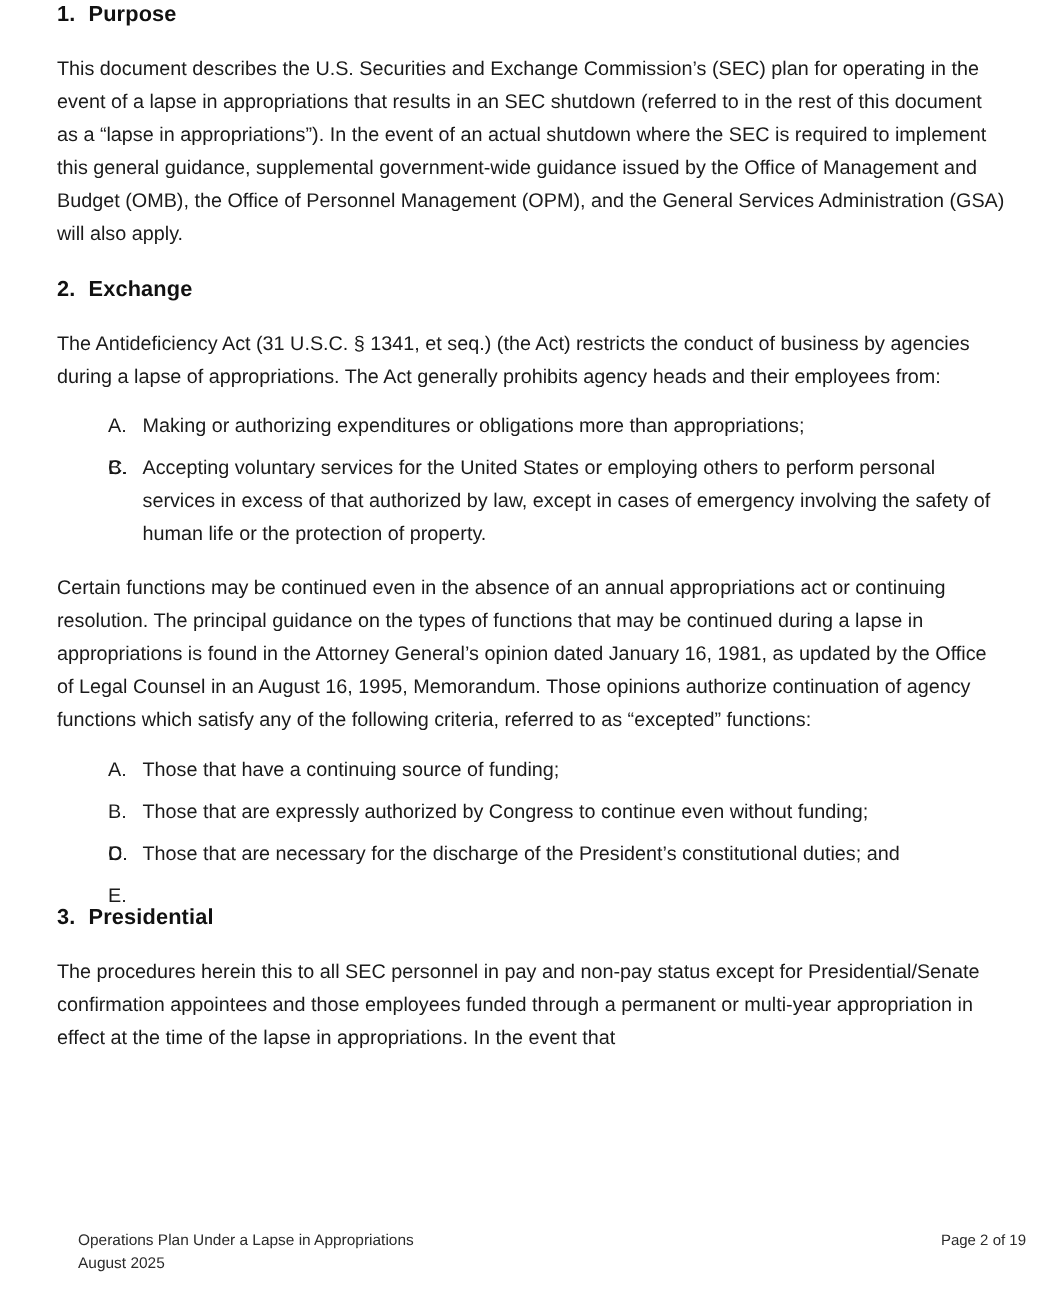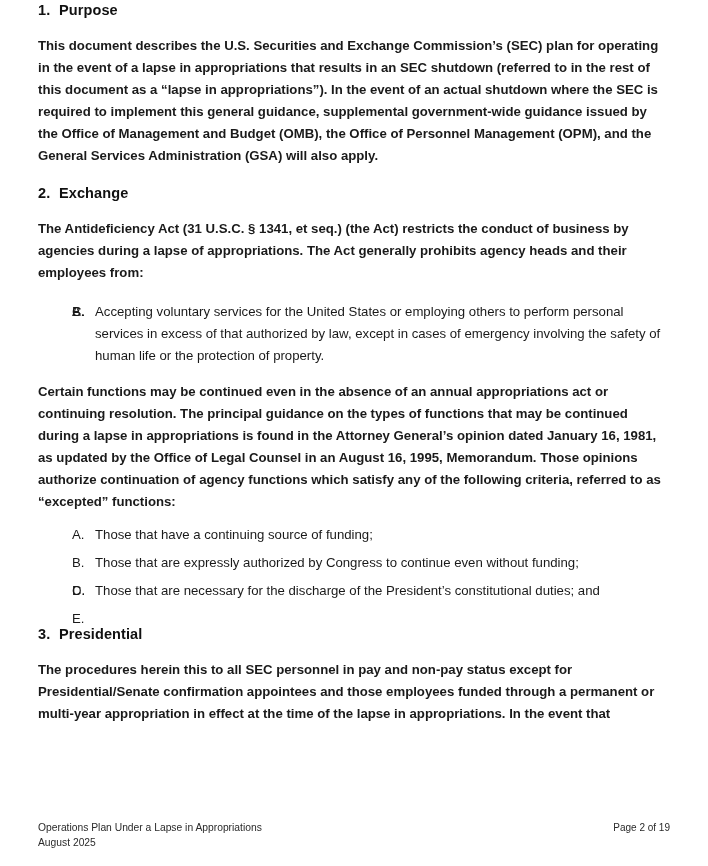--- a/index.html
+++ b/index.html
@@ -46,21 +46,20 @@
     flex: 1 1 auto;
   }
 
   p.body-text {
     font-size: 13.2px;
     line-height: 22px;
     margin: 0;
     padding: 0;
     text-align: left;
     color: #1a1a1a;
-    font-weight: bold;
   }
 
   ol.alpha-list {
     list-style: none;
     margin: 0;
     padding: 0;
   }
   ol.alpha-list > li {
     position: relative;
     font-size: 13.2px;
@@ -80,21 +79,21 @@
   }
 
   
   .gap-after-heading { height: 15px; }
   .gap-before-heading { height: 16px; }
   .gap-para { height: 14px; }
   .gap-list { height: 11px; }
 
   #footer {
     position: absolute;
-    left: 38px;
+    left: 52px;
     top: 820px;
     width: 632px;
     display: flex;
     justify-content: space-between;
     align-items: flex-start;
   }
   #footer .footer-left {
     font-size: 10.3px;
     line-height: 15px;
     color: #2a2a2a;
@@ -127,20 +126,21 @@
       <span class="sec-title">Exchange</span>
     </h2>
     <div class="gap-after-heading"></div>
     <p class="body-text">The Antideficiency Act (31 U.S.C. § 1341, et seq.) (the Act) restricts the conduct of business by agencies during a lapse of appropriations. The Act generally prohibits agency heads and their employees from:</p>
 
     <div class="gap-list"></div>
 
     <ol class="alpha-list">
       <li>
         <span class="marker">A.</span>
+        <span>Making or authorizing expenditures or obligations more than appropriations;</span>
       </li>
       <li>
         <span class="marker">B.</span>
       </li>
       <li>
         <span class="marker">C.</span>
         <span>Accepting voluntary services for the United States or employing others to perform personal services in excess of that authorized by law, except in cases of emergency involving the safety of human life or the protection of property.</span>
       </li>
     </ol>
 

